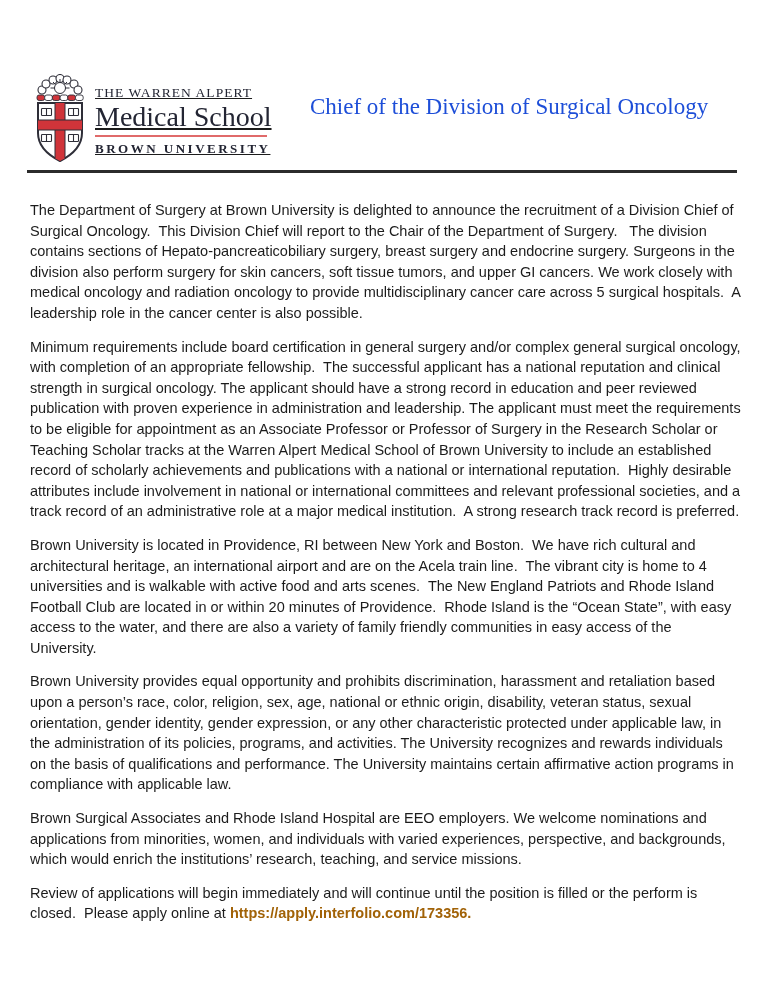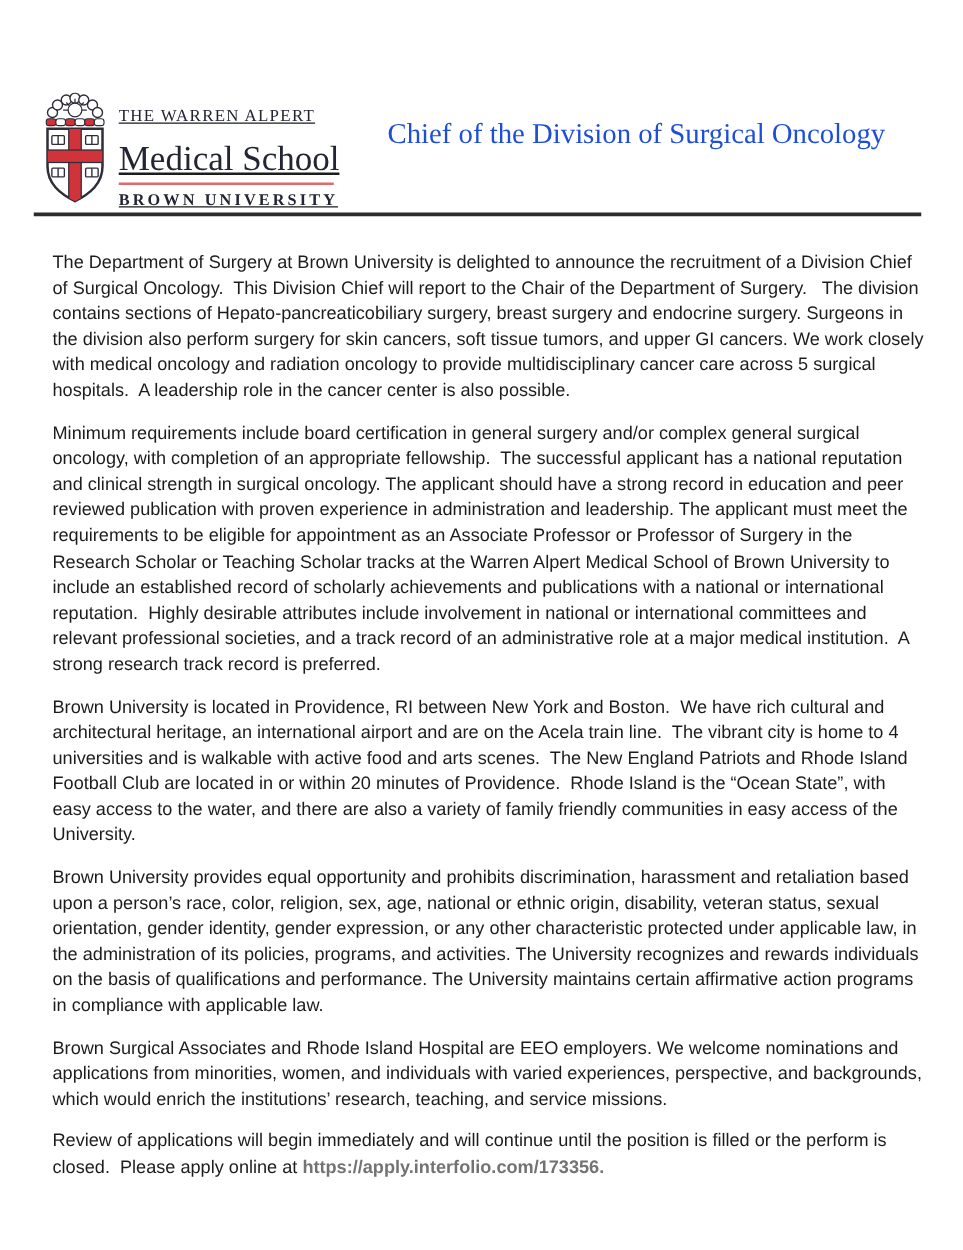--- a/index.html
+++ b/index.html
@@ -9,40 +9,40 @@
   }
   
   .crest { position:absolute; left:29px; top:74px; }
   .logo-text { position:absolute; left:95px; top:85px; width:172px;text-decoration:underline; }
   .logo-line1 {
     font-family:"Liberation Serif", serif; font-size:13.5px; letter-spacing:1.05px;
     color:#232533; white-space:nowrap;
   }
   .logo-line2 {
     font-family:"Liberation Serif", serif; font-size:28px; color:#232533;
-    line-height:1.08; margin-top:12px; white-space:nowrap;
+    line-height:1.08; margin-top:1px; white-space:nowrap;
   }
   .logo-divider { height:2px; background:#e06a6a; margin:3px 0 4px; width:172px; }
   .logo-line3 {
     font-family:"Liberation Serif", serif; font-size:13px; font-weight:700;
     letter-spacing:2.5px; color:#232533; white-space:nowrap;
   }
   .doc-title {
     position:absolute; left:310px; top:94px; margin:0;
     font-family:"Liberation Serif", serif; font-size:23px; font-weight:400;
     color:#1d4ed8; white-space:nowrap;
   }
   .rule { position:absolute; left:27px; top:170px; width:710px; height:3px; background:#2b2b2b; }
   
   .body-text {
     position:absolute; left:30px; top:200px; width:712px;
     font-size:14.5px; line-height:20.6px; color:#1c1c1c; text-align:left;
   }
-  .body-text p { margin:0 0 13px 12px; white-space:pre-wrap; }
-  .apply-url { font-weight:700; color:#737373; text-decoration:none; cursor:pointer; }
+  .body-text p { margin:0 0 13px 0; white-space:pre-wrap; }
+  .apply-url { font-weight:700; color:#a16207; text-decoration:none; cursor:pointer; }
 </style>
 </head>
 <body>
 
 <div class="page">
 
   <div class="crest">
     <svg width="62" height="90" viewBox="0 0 62 90" xmlns="http://www.w3.org/2000/svg">
 
       <g stroke="#2e2e38" fill="#ffffff" stroke-width="1.1">

